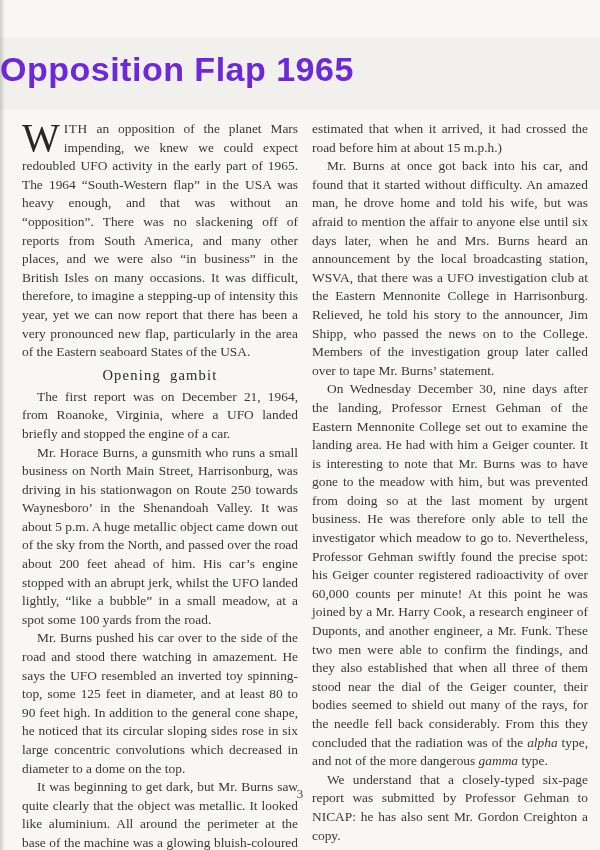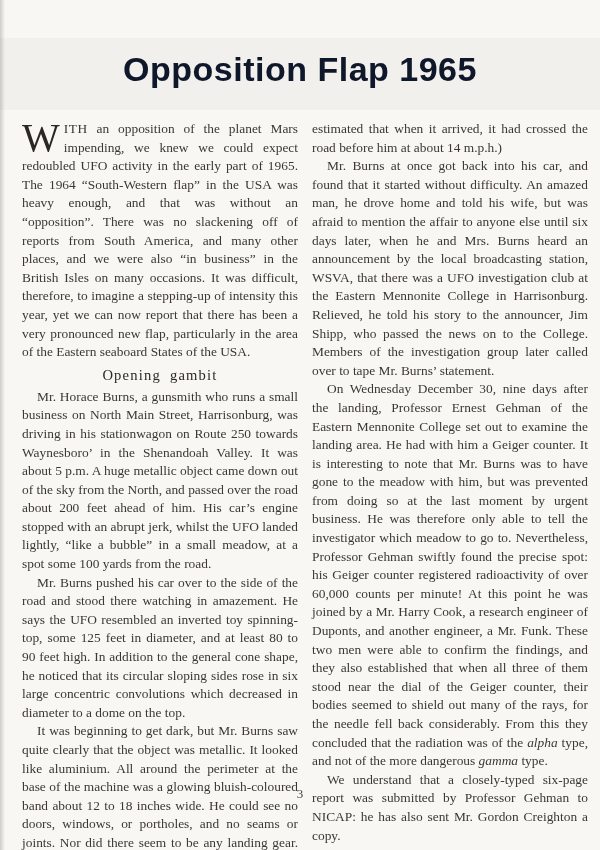--- a/index.html
+++ b/index.html
@@ -15,24 +15,23 @@
     pointer-events:none;
   }
   .title-band {
     position:absolute; left:0; top:38px; width:600px; height:72px;
     background:rgba(120,115,105,0.05);
     pointer-events:none;
   }
   h1.title {
     position:relative;
     margin:0; padding-top:50px;
-    text-align:center;
     font-family:"Liberation Sans", sans-serif;
     font-weight:bold; font-size:34px; line-height:38px;
-    color:#0f172a; letter-spacing:0.5px;
+    color:#6d28d9; letter-spacing:0.5px;
   }
   .cols {
     position:relative;
     display:flex; gap:14px;
     padding:32px 12px 0 22px;
   }
   .col { flex:1 1 0; min-width:0; }
   p {
     margin:0; text-indent:15px;
     font-size:13.4px; line-height:18.6px;
@@ -67,28 +66,29 @@
 
 <h1 class="title">Opposition Flap 1965</h1>
 
 <div class="cols">
 
   <div class="col">
     <p class="flush"><span class="dropcap">W</span><span class="lead-caps">ITH</span><span> an opposition of the planet Mars impending, we knew we could expect redoubled UFO activity in the early part of 1965.  The 1964 “South-Western flap” in the USA was heavy enough, and that was without an “opposition”. There was no slackening off of reports from South America, and many other places, and we were also “in business” in the British Isles on many occasions.  It was difficult, therefore, to imagine a stepping-up of intensity this year, yet we can now report that there has been a very pronounced new flap, particularly in the area of the Eastern seaboard States of the USA.</span></p>
 
     <h2 class="xhead">Opening gambit</h2>
 
+    <p>The first report was on December 21, 1964, from Roanoke, Virginia, where a UFO landed briefly and stopped the engine of a car.</p>
     <p>Mr. Horace Burns, a gunsmith who runs a small business on North Main Street, Harrisonburg, was driving in his stationwagon on Route 250 towards Waynesboro’ in the Shenandoah Valley.  It was about 5 p.m.  A huge metallic object came down out of the sky from the North, and passed over the road about 200 feet ahead of him.  His car’s engine stopped with an abrupt jerk, whilst the UFO landed lightly, “like a bubble” in a small meadow, at a spot some 100 yards from the road.</p>
     <p>Mr. Burns pushed his car over to the side of the road and stood there watching in amazement.  He says the UFO resembled an inverted toy spinning-top, some 125 feet in diameter, and at least 80 to 90 feet high.  In addition to the general cone shape, he noticed that its circular sloping sides rose in six large concentric convolutions which decreased in diameter to a dome on the top.</p>
     <p>It was beginning to get dark, but Mr. Burns saw quite clearly that the object was metallic.  It looked like aluminium.  All around the perimeter at the base of the machine was a glowing bluish-coloured band about 12 to 18 inches wide.  He could see no doors, windows, or portholes, and no seams or joints.  Nor did there seem to be any landing gear.  The machine had gently settled “flat on its bottom on the ground”, although the underside was seen to be slightly curved.</p>
 
   </div>
 
   <div class="col">
-    <p class="flush">estimated that when it arrived, it had crossed the road before him at about 14 m.p.h.)</p>
+    <p class="flush">estimated that when it arrived, it had crossed the road before him at about 15 m.p.h.)</p>
     <p>Mr. Burns at once got back into his car, and found that it started without difficulty.  An amazed man, he drove home and told his wife, but was afraid to mention the affair to anyone else until six days later, when he and Mrs. Burns heard an announcement by the local broadcasting station, WSVA, that there was a UFO investigation club at the Eastern Mennonite College in Harrisonburg. Relieved, he told his story to the announcer, Jim Shipp, who passed the news on to the College. Members of the investigation group later called over to tape Mr. Burns’ statement.</p>
 
 
     <p><span>On Wednesday December 30, nine days after the landing, Professor Ernest Gehman of the Eastern Mennonite College set out to examine the landing area.  He had with him a Geiger counter. It is interesting to note that Mr. Burns was to have gone to the meadow with him, but was prevented from doing so at the last moment by urgent business.  He was therefore only able to tell the investigator which meadow to go to.  Nevertheless, Professor Gehman swiftly found the precise spot: his Geiger counter registered radioactivity of over 60,000 counts per minute!  At this point he was joined by a Mr. Harry Cook, a research engineer of Duponts, and another engineer, a Mr. Funk. These two men were able to confirm the findings, and they also established that when all three of them stood near the dial of the Geiger counter, their bodies seemed to shield out many of the rays, for the needle fell back considerably.  From this they concluded that the radiation was of the </span><i>alpha</i><span> type, and not of the more dangerous </span><i>gamma</i><span> type.</span></p>
     <p>We understand that a closely-typed six-page report was submitted by Professor Gehman to NICAP: he has also sent Mr. Gordon Creighton a copy.</p>
 
   </div>
 
 </div>
 

